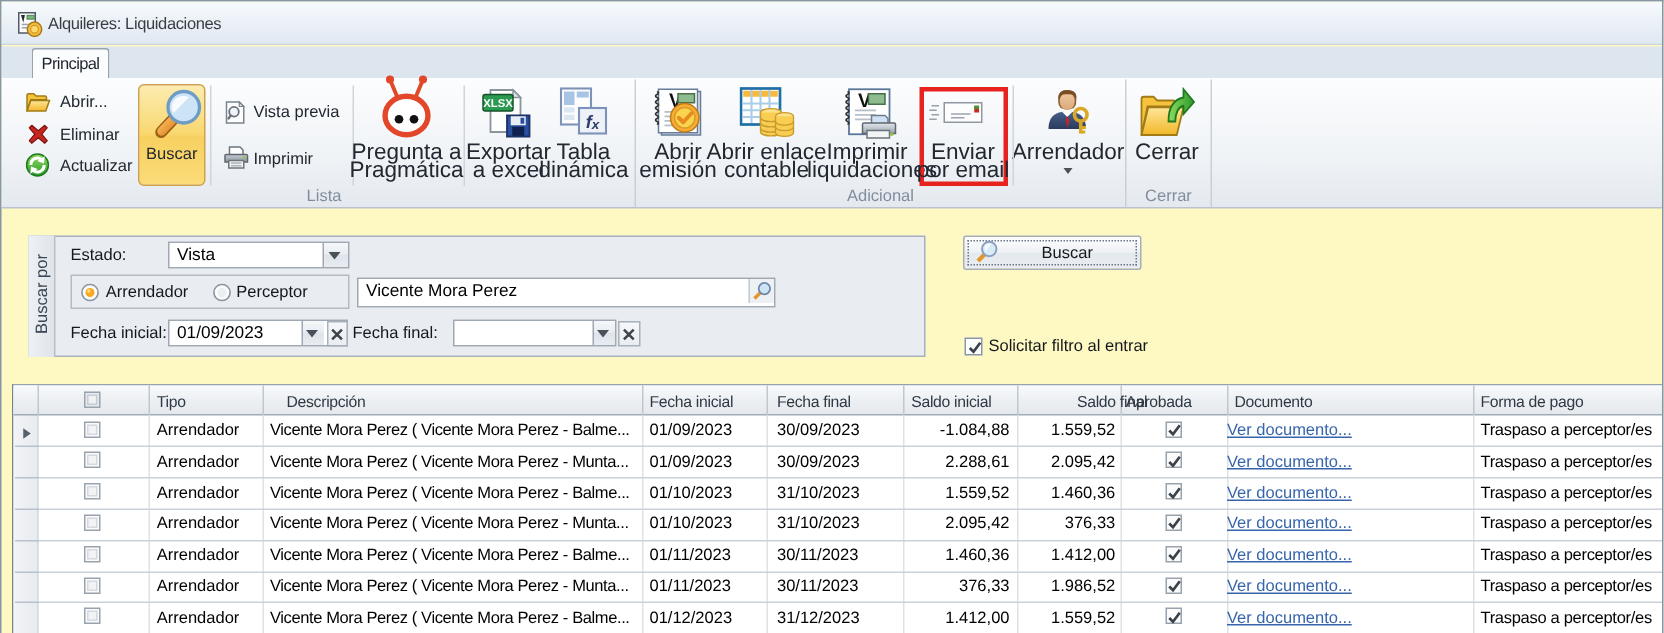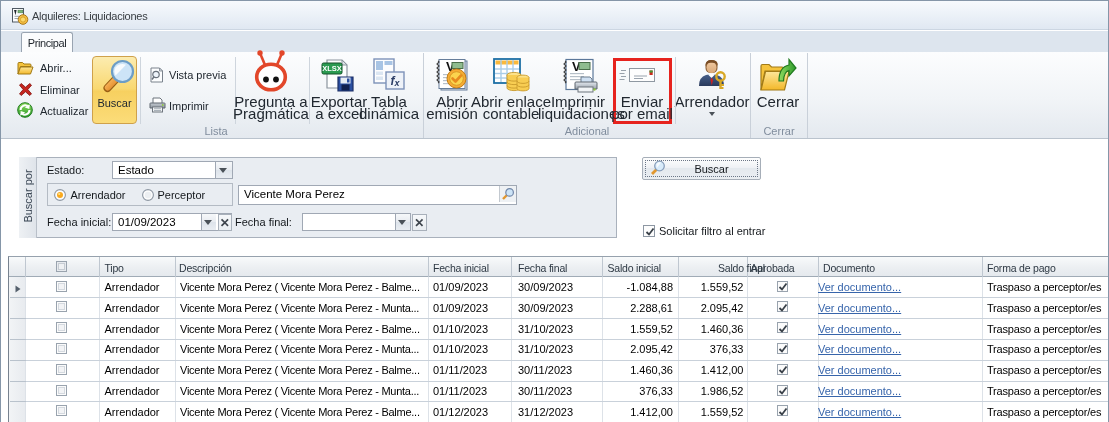--- a/index.html
+++ b/index.html
@@ -1,16 +1,16 @@
 <!DOCTYPE html>
 <html><head><meta charset="utf-8">
 <style>
   html,body{margin:0;padding:0;width:1109px;height:422px;overflow:hidden;background:#e9edf2;}
   *{box-sizing:border-box;font-family:"Liberation Sans",sans-serif;}
-  #win{position:absolute;left:0;top:0;width:1109px;height:422px;background:#ffffff;border:1px solid #8596a8;border-bottom:none;overflow:hidden;}
+  #win{position:absolute;left:0;top:0;width:1109px;height:422px;background:#fef9c3;border:1px solid #8596a8;border-bottom:none;overflow:hidden;}
   .abs{position:absolute;}
   
   #titlebar{left:0px;top:0px;width:1107px;height:29px;background:linear-gradient(#f7fafd,#e0e8f2);border-bottom:1px solid #ccd6e2;}
   #title-text{left:31px;top:9px;font-size:11px;color:#383d42;letter-spacing:-0.25px;}
   
   #tabstrip{left:0px;top:30px;width:1107px;height:21px;background:#dde5ee;}
   #tab{left:20px;top:31px;width:52px;height:21px;background:#fbfcfd;border:1px solid #99a4b1;border-bottom:none;border-radius:2.5px 2.5px 0 0;font-size:11px;letter-spacing:-0.4px;color:#1e242b;text-align:center;line-height:21px;}
   
   #ribbon{left:0px;top:51px;width:1107px;height:87px;background:linear-gradient(#fcfdfe,#f1f4f7 55%,#e4e9ef);border-bottom:1px solid #bac3cd;}
   .gsep{top:52px;width:1px;height:85px;background:#c9d0d9;}
@@ -297,21 +297,21 @@
   <div class="abs gsep" style="left:806px"></div>
 
   <div class="abs grouplabel" style="left:175px;top:124px;width:80px">Lista</div>
   <div class="abs grouplabel" style="left:546px;top:124px;width:80px">Adicional</div>
   <div class="abs grouplabel" style="left:738px;top:124px;width:80px">Cerrar</div>
 
   <div class="abs" id="fpanel"></div>
   <div class="abs" id="fstrip"></div>
   <div class="abs" id="fstrip-text">Buscar por</div>
   <div class="abs flabel" style="left:46px;top:163px">Estado:</div>
-  <div class="abs finput" style="left:111px;top:160px;width:121px;height:18px;font-size:11.5px;color:#000;padding:2px 0 0 5px">Estado</div>
+  <div class="abs finput" style="left:111px;top:160px;width:121px;height:18px;font-size:11.5px;color:#000;padding:2px 0 0 5px">Vista</div>
   <div class="abs combo-btn" style="left:214px;top:161px;width:17px;height:16px"></div>
   <div class="abs arrow-down" style="left:218px;top:166.5px;border-left-width:4.5px;border-right-width:4.5px;border-top-width:5px"></div>
   <div class="abs" id="groupbox"></div>
 
   <svg class="abs" style="left:52.5px;top:188px" width="12" height="12" viewBox="0 0 12 12">
     <circle cx="6" cy="6" r="5.4" fill="#fdfdfd" stroke="#8d97a3" stroke-width="1.1"></circle>
     <circle cx="6" cy="6" r="3" fill="#f9a91e"></circle>
     <circle cx="5.2" cy="5" r="1.1" fill="#fde28e"></circle>
   </svg>
   <div class="abs flabel" style="left:69.5px;top:188px">Arrendador</div>
@@ -369,21 +369,21 @@
   <div class="abs" style="left:97.5px;top:275.5px;width:1px;height:146.5px;background:#dde2e8"></div>
   <div class="abs" style="left:174px;top:275.5px;width:1px;height:146.5px;background:#dde2e8"></div>
   <div class="abs" style="left:427px;top:275.5px;width:1px;height:146.5px;background:#dde2e8"></div>
   <div class="abs" style="left:510px;top:275.5px;width:1px;height:146.5px;background:#dde2e8"></div>
   <div class="abs" style="left:600.5px;top:275.5px;width:1px;height:146.5px;background:#dde2e8"></div>
   <div class="abs" style="left:676.7px;top:275.5px;width:1px;height:146.5px;background:#dde2e8"></div>
   <div class="abs" style="left:746.4px;top:275.5px;width:1px;height:146.5px;background:#dde2e8"></div>
   <div class="abs" style="left:817px;top:275.5px;width:1px;height:146.5px;background:#dde2e8"></div>
   <div class="abs" style="left:981px;top:275.5px;width:1px;height:146.5px;background:#dde2e8"></div>
   <div class="abs htext" style="left:103.5px">Tipo</div>
-  <div class="abs htext" style="left:178px">Descripción</div>
+  <div class="abs htext" style="left:190px">Descripción</div>
   <div class="abs htext" style="left:432px">Fecha inicial</div>
   <div class="abs htext" style="left:517px">Fecha final</div>
   <div class="abs htext" style="left:606.5px">Saldo inicial</div>
   <div class="abs htext" style="left:717px">Saldo final</div>
   <div class="abs htext" style="left:749.5px">Aprobada</div>
   <div class="abs htext" style="left:822px">Documento</div>
   <div class="abs htext" style="left:986px">Forma de pago</div>
   <div class="abs" style="left:55px;top:260px;width:11px;height:11px;border:1px solid #99a3ae;background:#e7eaee">
       <div style="position:absolute;left:1px;top:1px;width:7px;height:7px;border:1px solid #c6ccd3;background:#eff1f3"></div>
     </div>

